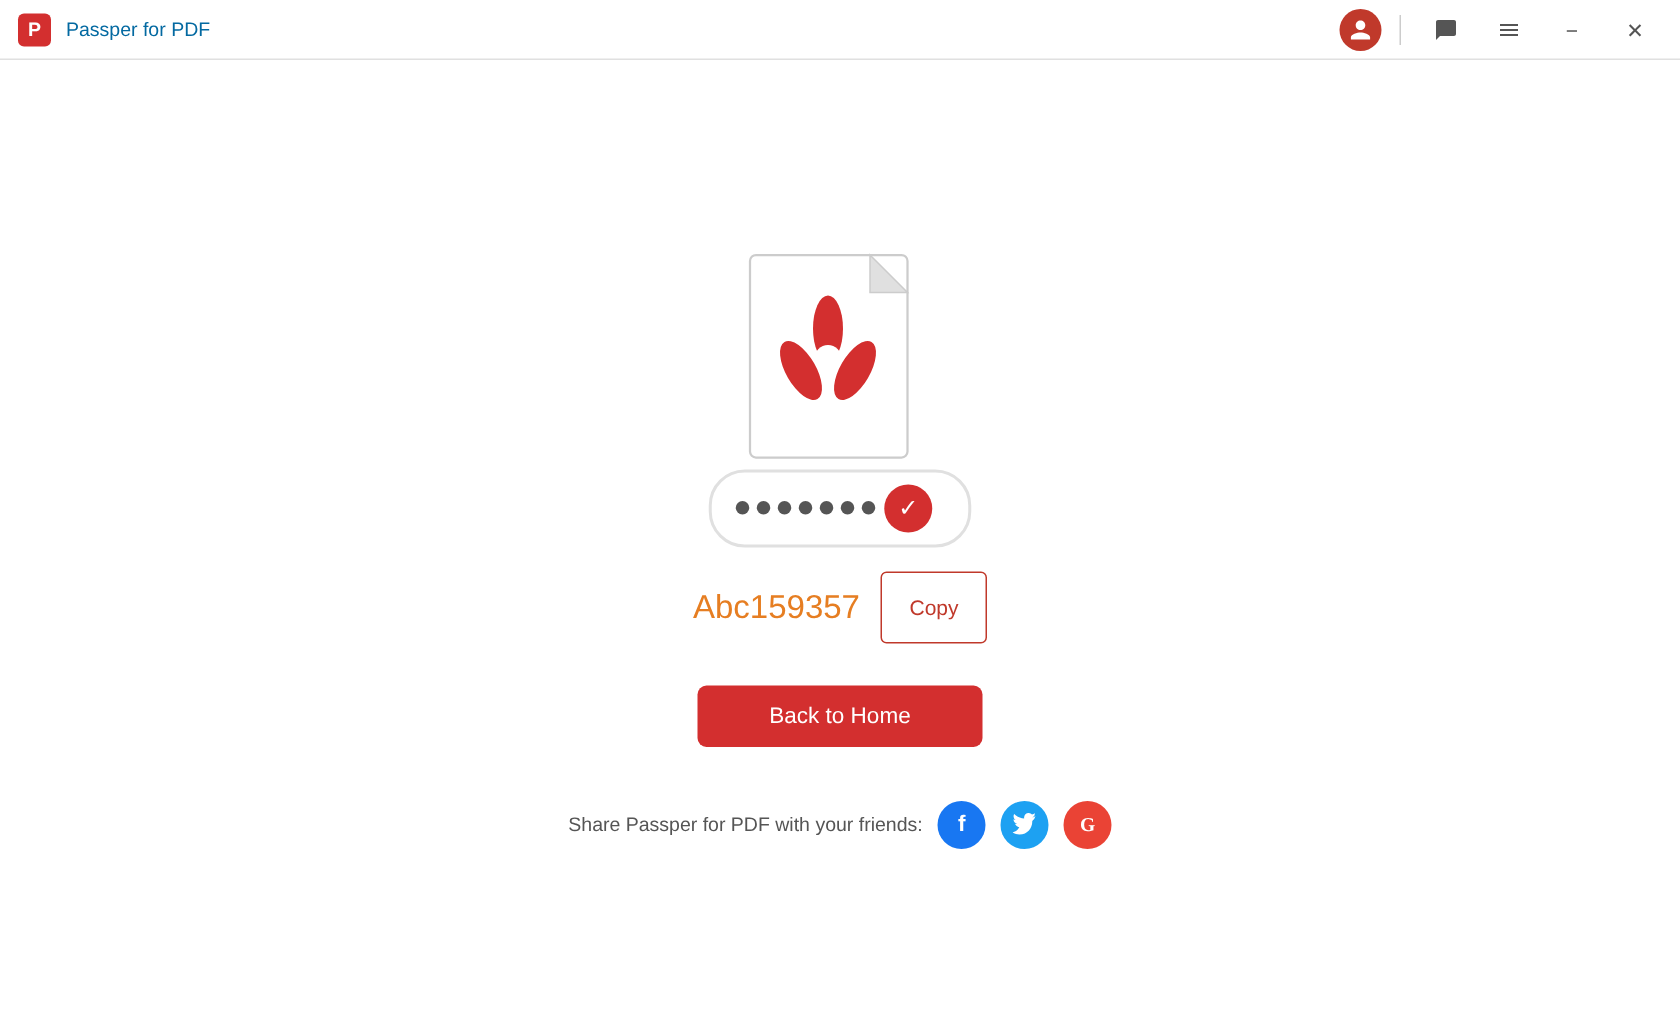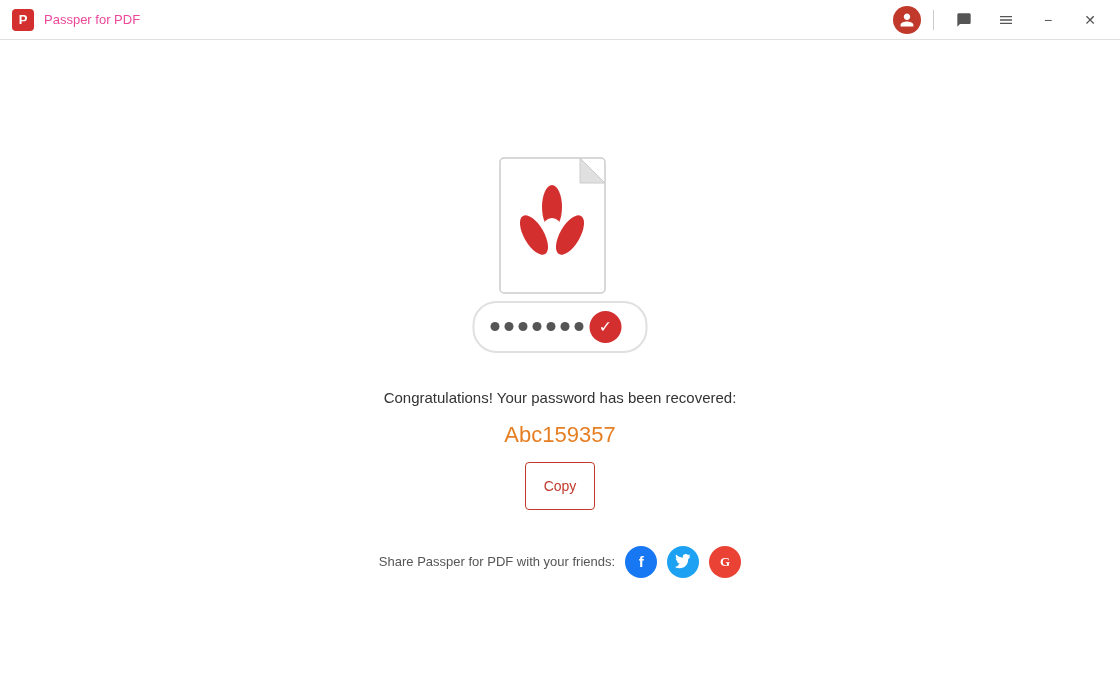--- a/index.html
+++ b/index.html
@@ -44,21 +44,21 @@
       display: flex;
       align-items: center;
       justify-content: center;
       color: white;
       font-weight: bold;
       font-size: 13px;
     }
 
     .app-title {
       font-size: 13px;
-      color: #ec4899;
+      color: #0369a1;
     }
 
     .title-bar-right {
       display: flex;
       align-items: center;
       gap: 6px;
     }
 
     .title-bar-divider {
       width: 1px;
@@ -170,21 +170,20 @@
       font-size: 15px;
       color: #333;
       text-align: center;
     }
 
     .password-row {
       display: flex;
       align-items: center;
       gap: 14px;
       margin-top: 16px;
-      flex-direction: column;
     }
 
     .password-value {
       font-size: 22px;
       color: #e67e22;
       font-weight: 500;
     }
 
     .copy-btn {
       border: 1.5px solid #c0392b;
@@ -308,27 +307,27 @@
         <div class="dot"></div>
         <div class="dot"></div>
         <div class="dot"></div>
       </div>
       <div class="check-circle">
         <span>✓</span>
       </div>
     </div>
   </div>
 
-  <div class="success-message">Congratulations! Your password has been recovered:</div>
 
   <div class="password-row">
     <span class="password-value">Abc159357</span>
     <button class="copy-btn">Copy</button>
   </div>
 
+  <button class="back-btn">Back to Home</button>
 
   <div class="share-row">
     <span class="share-text">Share Passper for PDF with your friends:</span>
     <div class="social-btn facebook-btn">
       <span>f</span>
     </div>
     <div class="social-btn twitter-btn">
       <svg width="16" height="16" viewBox="0 0 24 24" fill="white">
         <path d="M23 3a10.9 10.9 0 01-3.14 1.53A4.48 4.48 0 0022.43.36a9 9 0 01-2.88 1.1A4.52 4.52 0 0016.11 0c-2.5 0-4.52 2-4.52 4.48 0 .35.04.7.1 1.02C7.73 5.33 4.1 3.58 1.67.92a4.48 4.48 0 00-.61 2.25c0 1.55.79 2.92 2 3.72a4.48 4.48 0 01-2.05-.56v.06c0 2.17 1.55 3.98 3.6 4.39a4.52 4.52 0 01-2.04.08c.57 1.8 2.24 3.1 4.22 3.14A9.05 9.05 0 010 19.54 12.78 12.78 0 006.92 21.5c8.3 0 12.84-6.88 12.84-12.85 0-.2 0-.4-.02-.59A9.17 9.17 0 0023 3z"></path>
       </svg>

